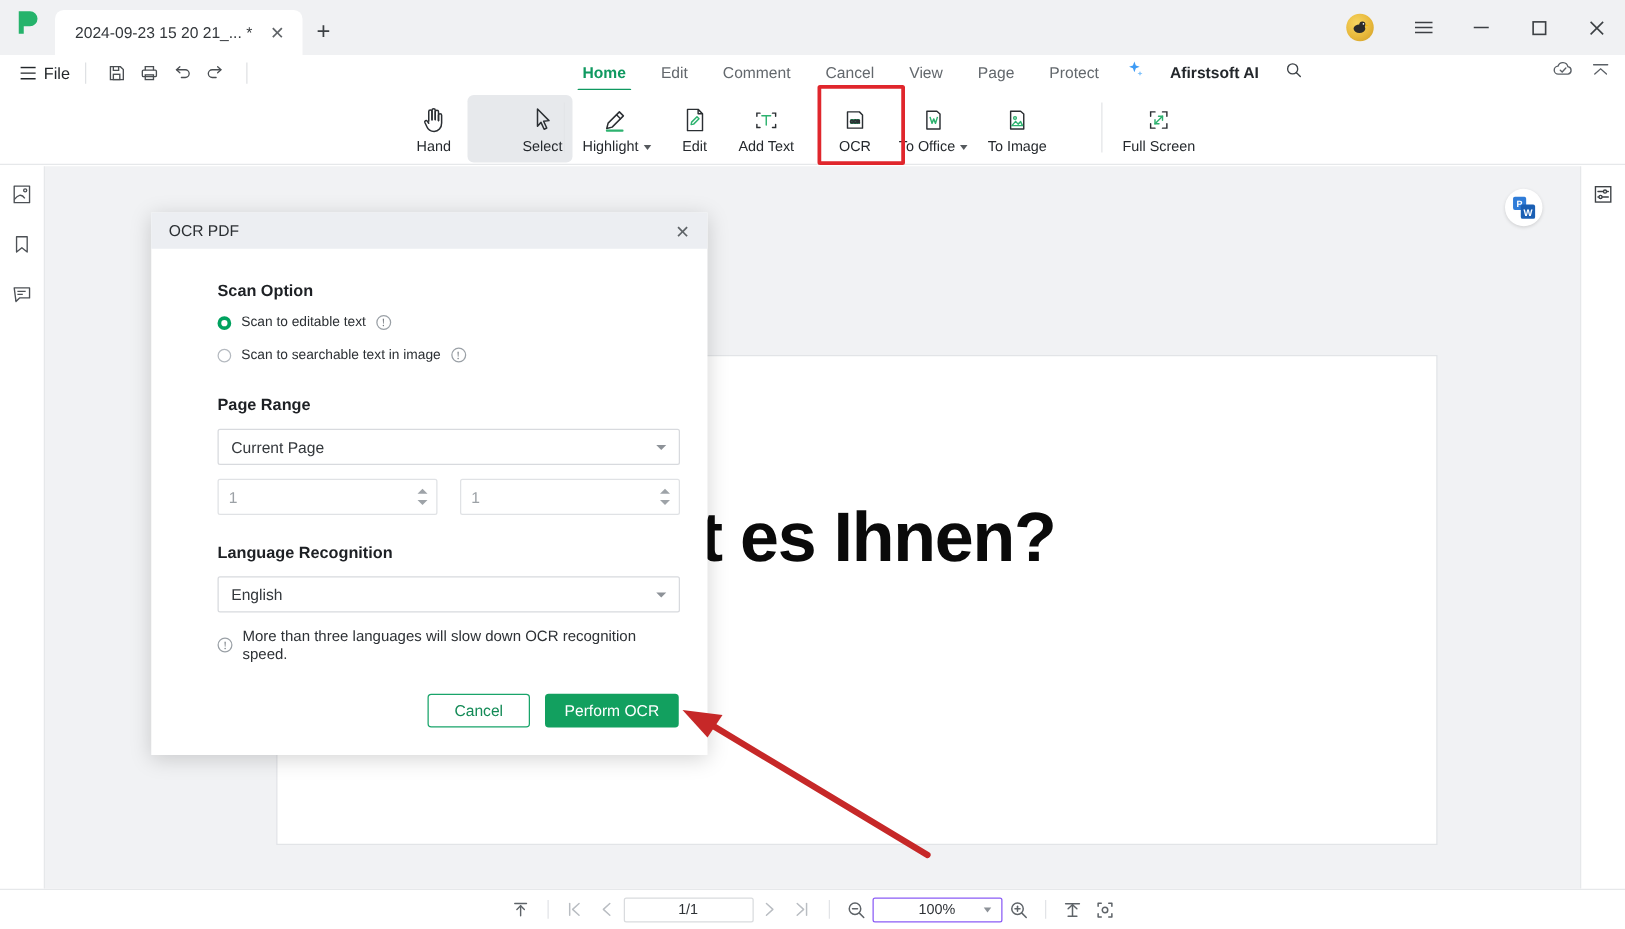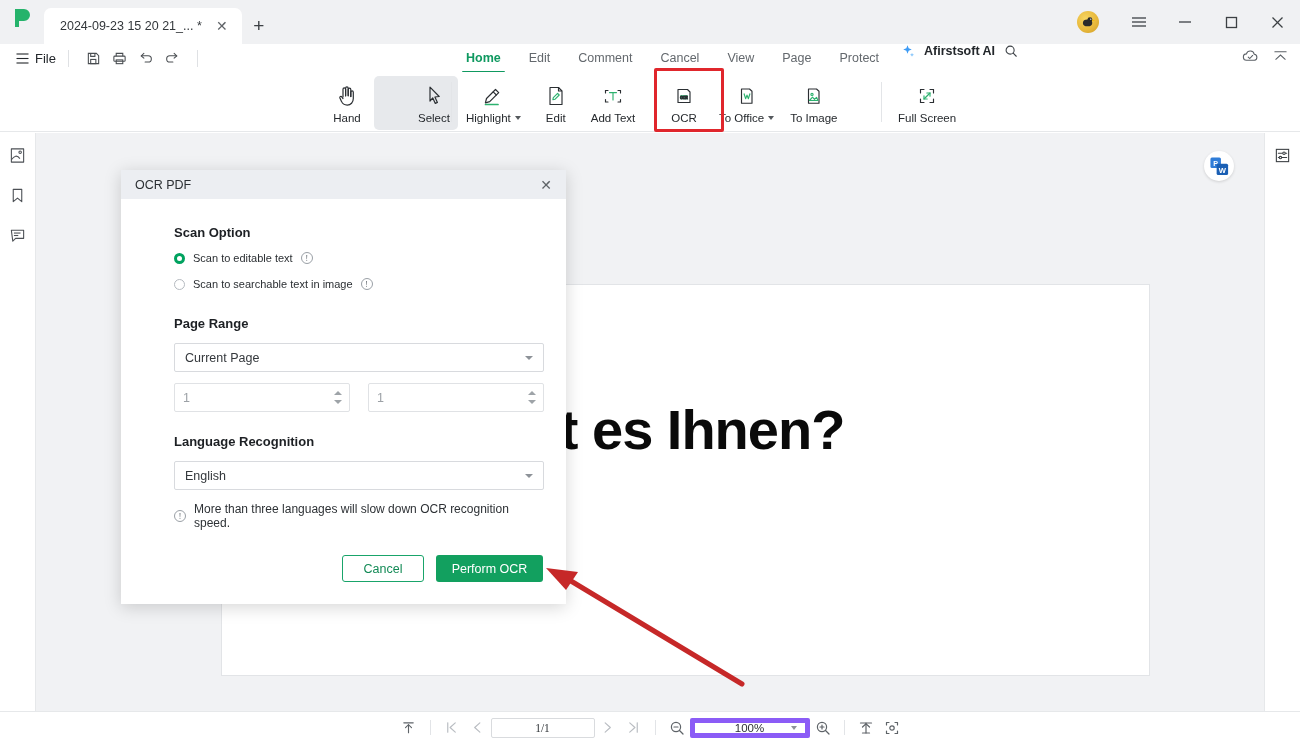--- a/index.html
+++ b/index.html
@@ -63,21 +63,21 @@
 
   .ribtabs{ position:absolute; left:452px; top:44px; height:28px; display:flex; align-items:center; gap:0; }
   .ribtab{
     font-size:12.5px; color:#63686d; padding:0 14px; height:26px;
     display:flex; align-items:center; position:relative;
   }
   .ribtab.sel{ color:#0f9960; font-weight:600; }
   .ribtab.sel:after{
     content:""; position:absolute; left:10px; right:10px; bottom:-2px; height:2px; background:#0f9960; border-radius:2px;
   }
-  .airegion{ position:absolute; left:900px; top:44px; height:28px; display:flex; gap:9px; }
+  .airegion{ position:absolute; left:900px; top:44px; height:28px; display:flex; align-items:center; gap:21px; }
   .ai-label{ font-size:12.5px; color:#23272b; font-weight:600; }
   .rightmini{ position:absolute; right:12px; top:44px; height:28px; display:flex; align-items:center; gap:14px; color:#5b6066; }
 
   
   .ribbon{
     position:absolute; left:0; top:72px; width:1300px; height:60px;
     background:#ffffff; border-bottom:1px solid #e6e8ea;
   }
   .rgroup{ position:absolute; top:0; height:60px; display:flex; align-items:center; }
   .ritem{
@@ -182,24 +182,24 @@
   .statusbar{
     position:absolute; left:0; bottom:0; width:1300px; height:32px;
     background:#ffffff; border-top:1px solid #e6e8ea;
     display:flex; align-items:center; justify-content:center; gap:0;
   }
   .sb-ico{ width:26px; height:24px; display:flex; align-items:center; justify-content:center; color:#5e6368; }
   .sb-ico.dim{ color:#b9bdc2; }
   .sb-sep{ width:1px; height:15px; background:#e2e4e7; margin:0 8px; }
   .pagebox{
     width:104px; height:20px; border:1px solid #d9dbde; border-radius:2px;
-    display:flex; align-items:center; justify-content:center; font-size:11.5px; color:#2e3236;font-family:Liberation Serif, serif;
+    display:flex; align-items:center; justify-content:center; font-size:11.5px; color:#2e3236;
   }
   .zoombox{
-    width:120px; height:20px; border:5px solid #8b5cf6; border-radius:2px;
+    width:104px; height:20px; border:1px solid #8b5cf6; border-radius:2px;
     display:flex; align-items:center; justify-content:center; font-size:11.5px; color:#2e3236;
     position:relative;
   }
   .zoombox .dcaret{
     position:absolute; right:8px; top:50%; margin-top:-2px;
     width:0;height:0;border-left:3.5px solid transparent;border-right:3.5px solid transparent;border-top:4px solid #8d9298;
   }
 </style>
 </head>
 <body>

